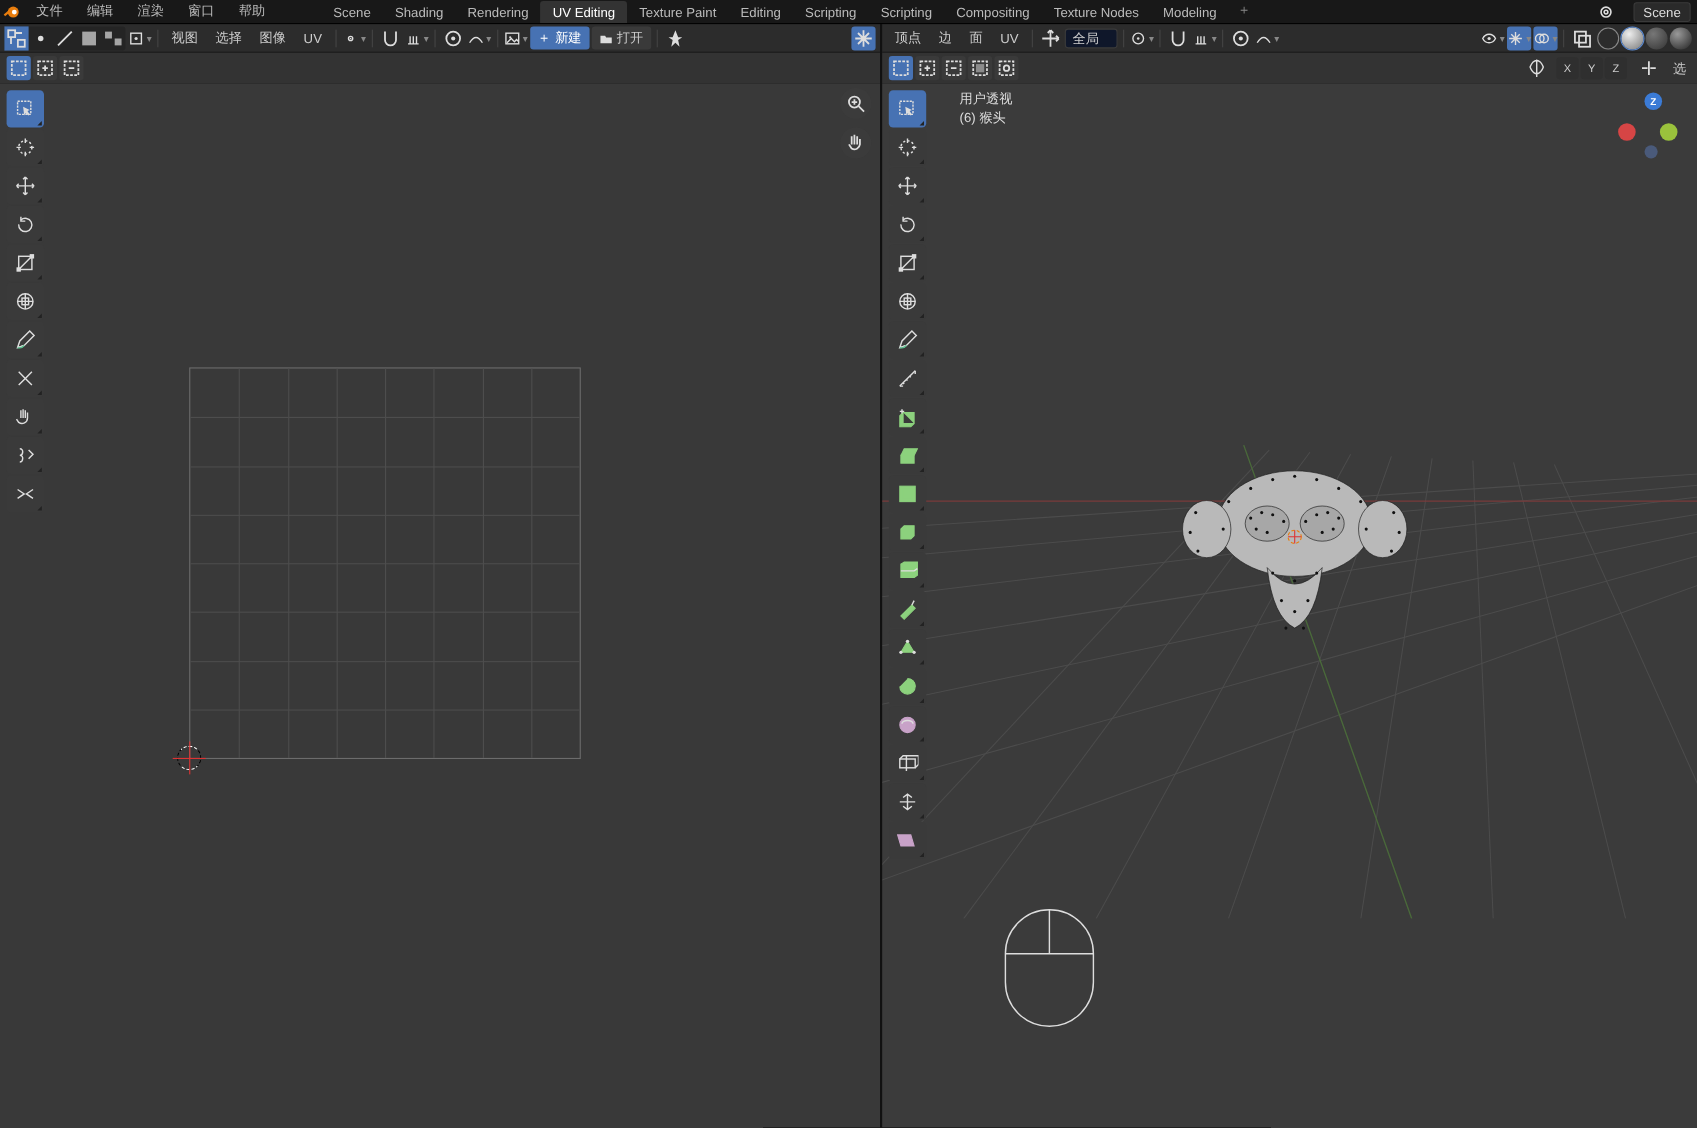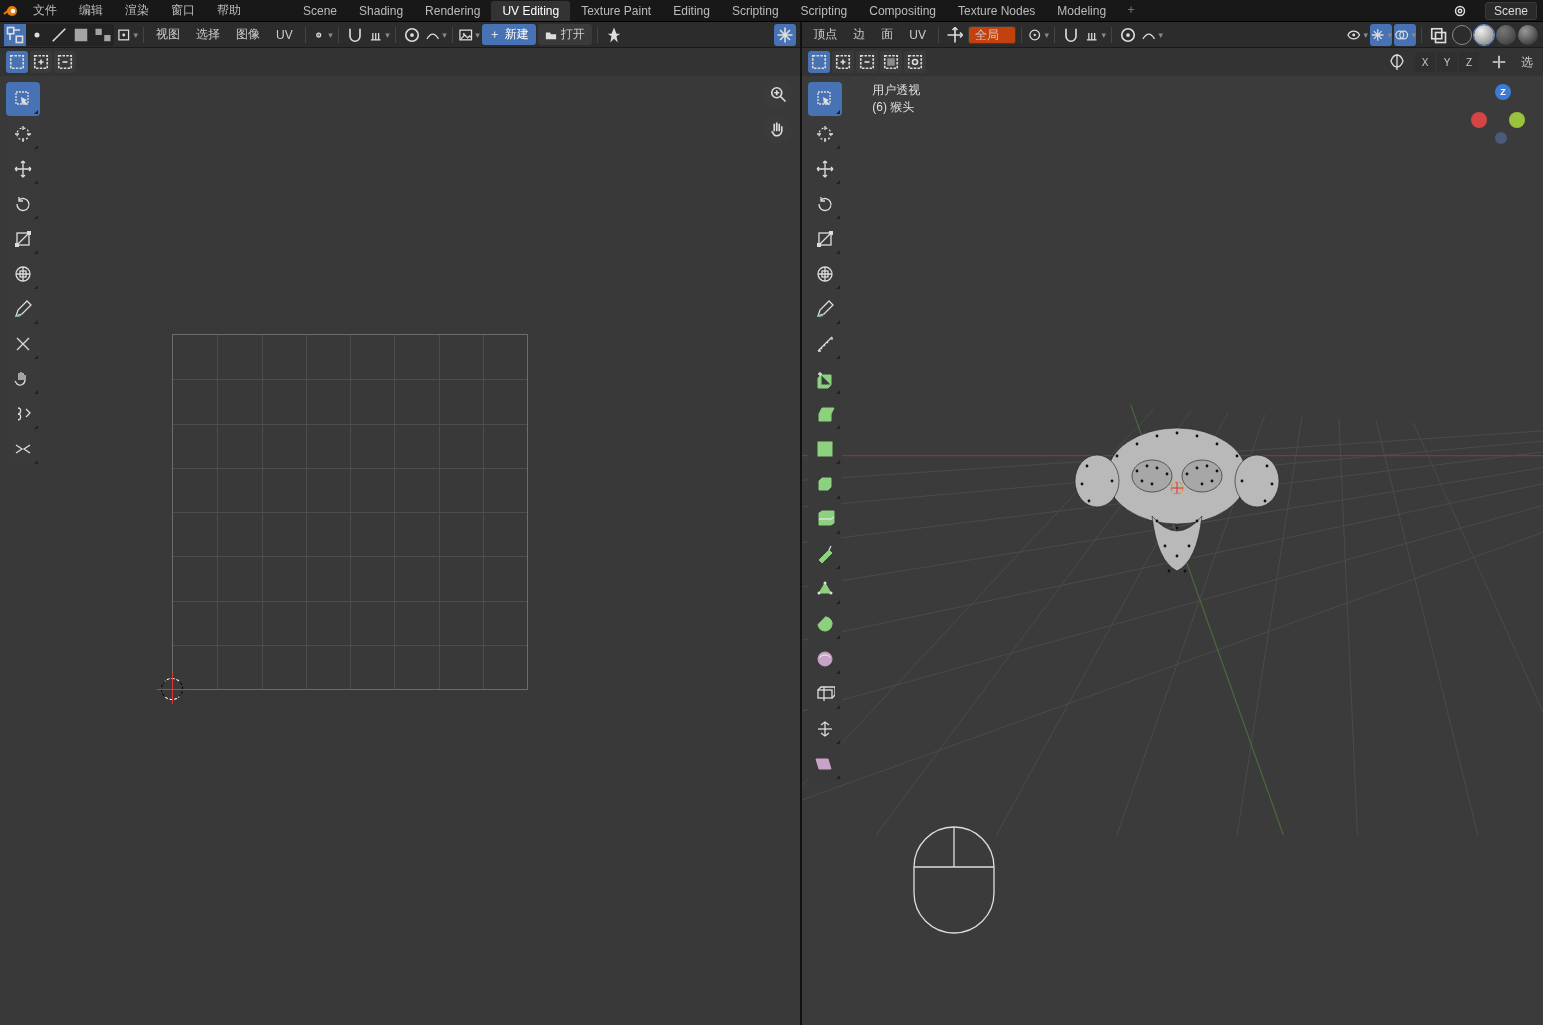--- a/index.html
+++ b/index.html
@@ -23,21 +23,21 @@
 
 .header { height: 26px; display:flex; align-items:center; background:#2c2c2c; padding: 0 4px; gap:2px; border-bottom:1px solid #1a1a1a; }
 .header .sep { width:1px; height:16px; background:#444; margin:0 3px; }
 .header .txt { padding:0 7px; color:#ccc; cursor:pointer; }
 .header .ico { width:22px; height:22px; display:flex; align-items:center; justify-content:center; cursor:pointer; border-radius:3px; }
 .header .btn { display:flex; align-items:center; padding: 2px 7px; background:#3a3a3a; border-radius:3px; gap:4px; cursor:pointer; }
 .header .btn.blue { background:#4772b3; color:#fff; }
 .header .group { display:flex; background:#242424; border-radius:3px; }
 .header .group .ico { border-radius:0; }
 .header .group .ico.active { background:#4772b3; }
-.header select { background:#c2410c; border:1px solid #3a3a3a; color:#ccc; padding:1px 16px 1px 6px; border-radius:3px; appearance:none; }
+.header select { background:#0f172a; border:1px solid #3a3a3a; color:#ccc; padding:1px 16px 1px 6px; border-radius:3px; appearance:none; }
 .header .chev::after { content:"▾"; font-size:9px; margin-left:2px; color:#888; }
 .header .push { margin-left:auto; }
 
 
 .workspace { flex:1; display:flex; min-height:0; }
 .area { display:flex; flex-direction:column; min-width:0; min-height:0; position:relative; }
 .area.left { flex: 0 0 52%; border-right:2px solid #111; }
 .area.right { flex:1; }
 
 

